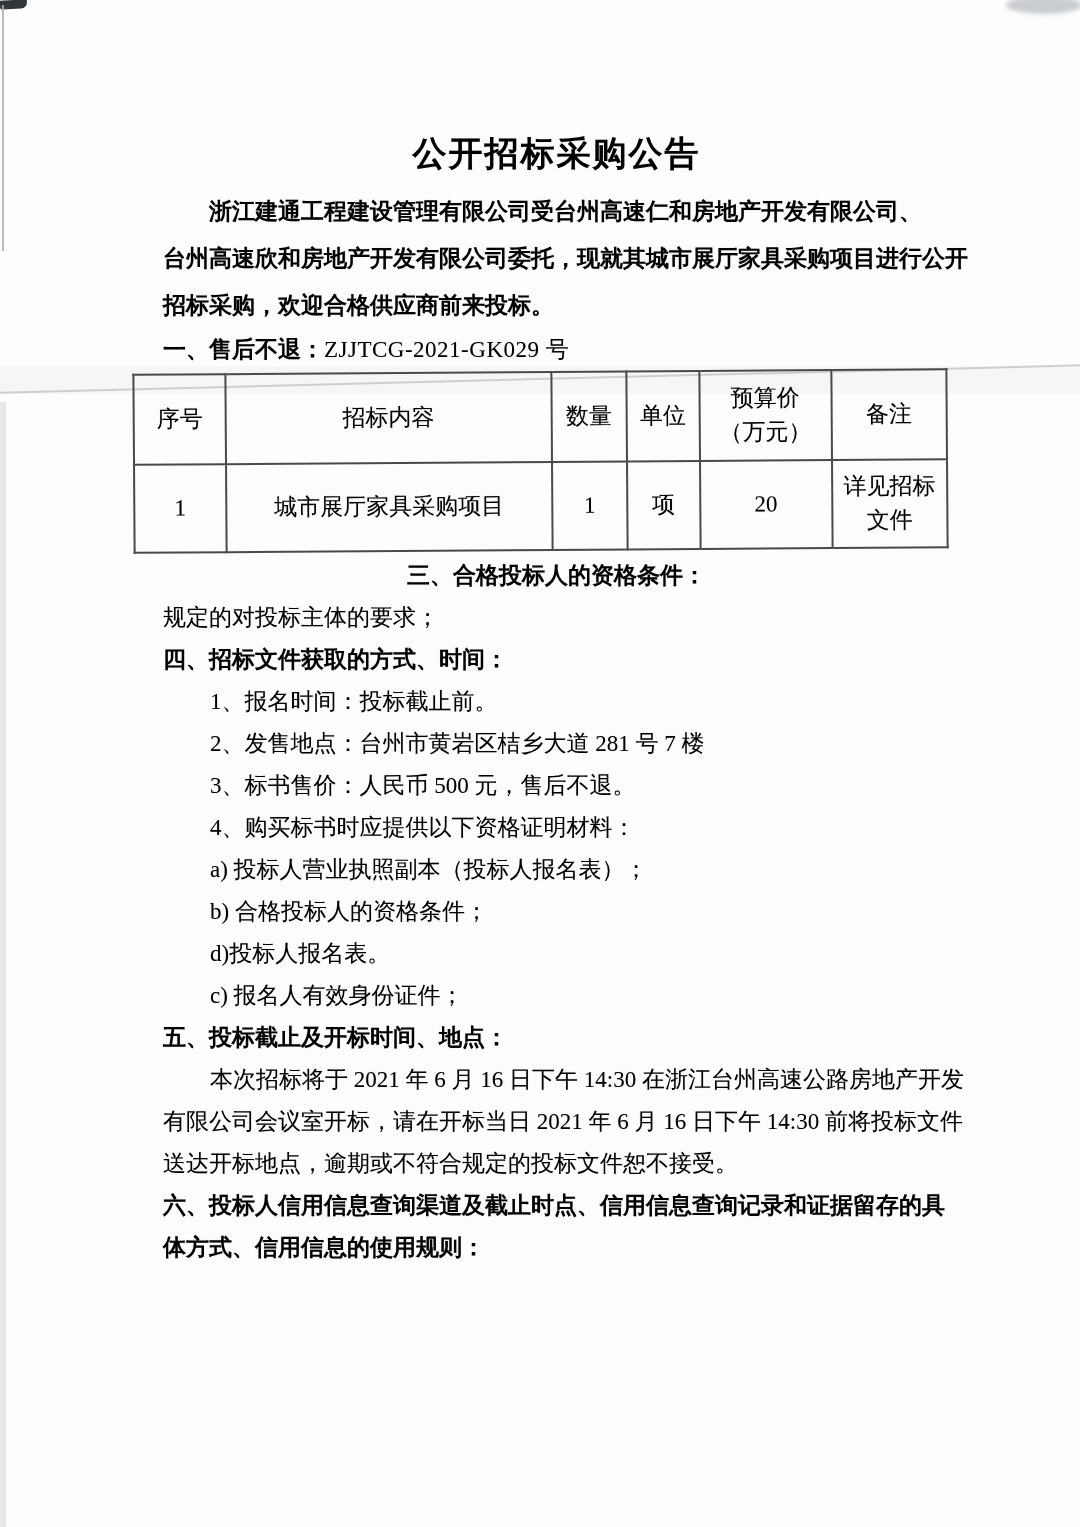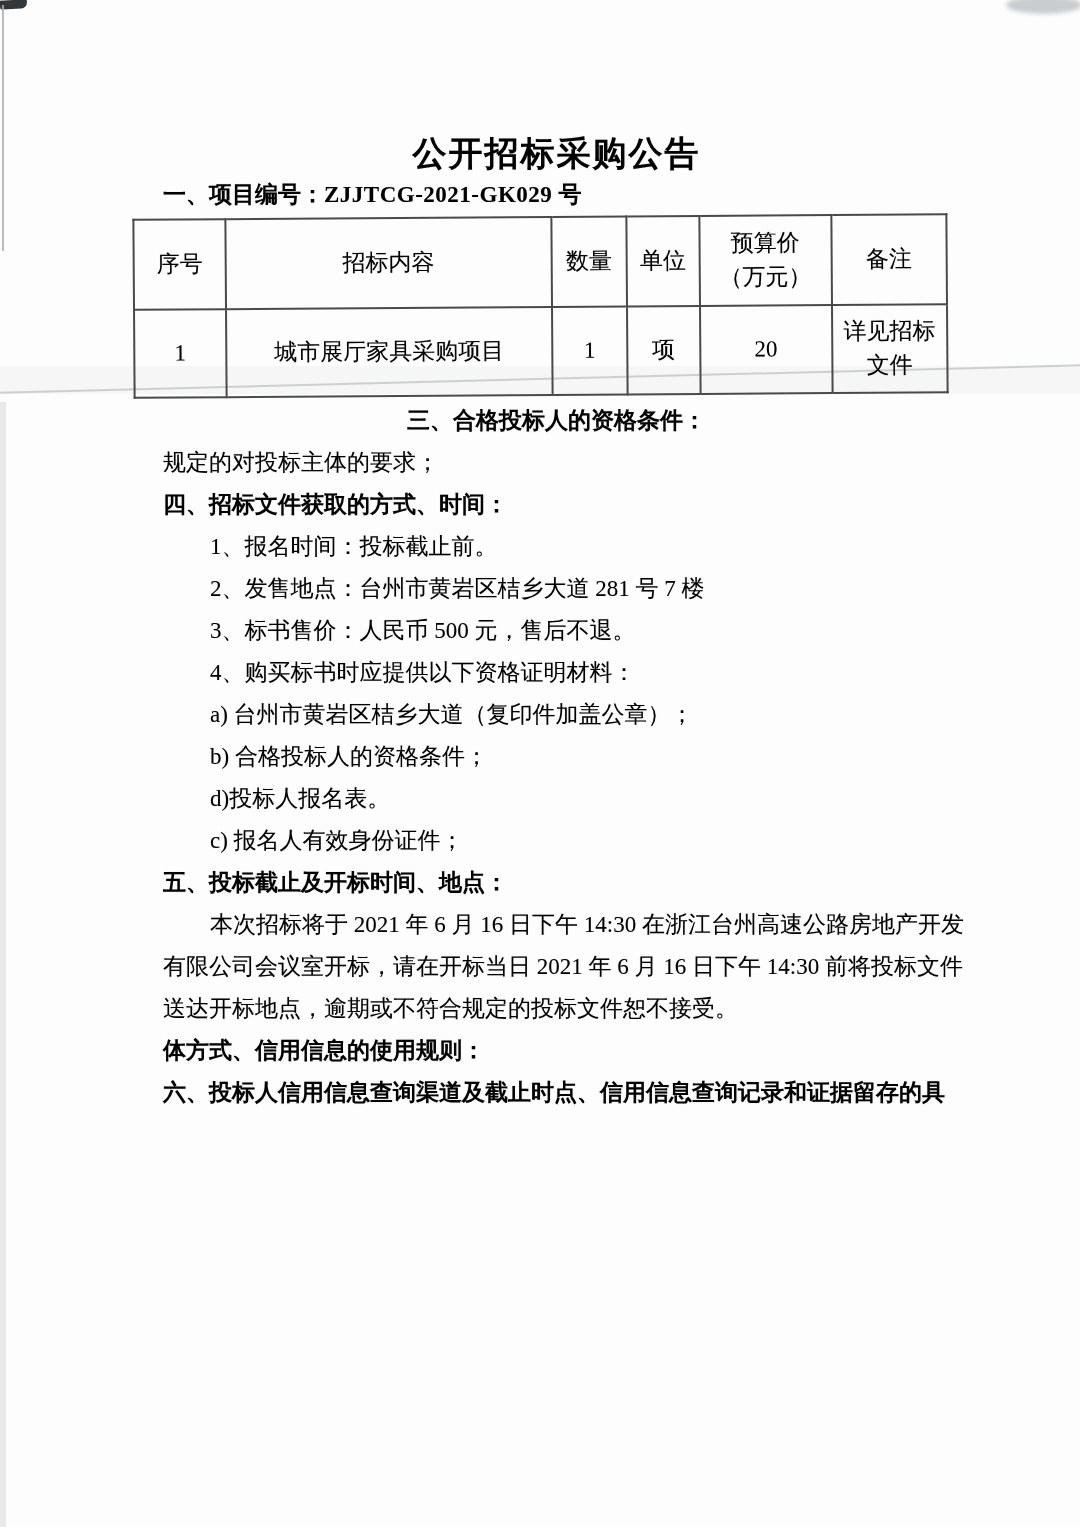--- a/index.html
+++ b/index.html
@@ -34,21 +34,21 @@
     font-weight:bold;text-align:center;
     letter-spacing:2px;white-space:nowrap;
   }
   .para{margin:0;}
   .intro{margin-top:14px;font-weight:bold;line-height:47px;}
   .ln{white-space:nowrap;}
   .indent-2em{text-indent:46px;}
   .heading{font-weight:bold;white-space:nowrap;}
   .item-sm{padding-left:26px;white-space:nowrap;}
   .item{padding-left:47px;white-space:nowrap;}
-  .code{font-weight:bold;letter-spacing:.5px;text-align:center;}
+  .code{font-weight:normal;letter-spacing:.5px;text-align:center;}
   
   .tbl{
     border-collapse:collapse;
     table-layout:fixed;
     width:815px;
     margin-left:-30px;
     transform:rotate(-0.4deg);
     font-size:23px;
     text-shadow:0 0 1px rgba(40,40,40,.28);
   }
@@ -73,22 +73,27 @@
   <div class="artifact smudge-tr"></div>
   <div class="artifact edge-line-left"></div>
   <div class="artifact seam-band"></div>
   <div class="artifact seam-line"></div>
   <div class="artifact edge-strip-left"></div>
 
   <div class="content">
 
     <h1 class="title">公开招标采购公告</h1>
 
+    <div class="para intro">
+      <div class="ln indent-2em">浙江建通工程建设管理有限公司受台州高速仁和房地产开发有限公司、</div>
+      <div class="ln">台州高速欣和房地产开发有限公司委托，现就其城市展厅家具采购项目进行公开</div>
+      <div class="ln">招标采购，欢迎合格供应商前来投标。</div>
+    </div>
 
-    <div class="para heading"><span>一、项目编号：</span><span class="code">ZJJTCG-2021-GK029 号</span></div>
+    <div class="para heading"><span>一、售后不退：</span><span class="code">ZJJTCG-2021-GK029 号</span></div>
 
 
     <table class="tbl">
       <colgroup>
         <col style="width:11.3%">
           <col style="width:40.1%">
           <col style="width:9.2%">
         <col style="width:9.0%">
           <col style="width:16.2%">
           <col style="width:14.2%">
@@ -120,31 +125,31 @@
 
     <div class="para">
       <div class="ln">规定的对投标主体的要求；</div>
     </div>
 
     <div class="para heading">四、招标文件获取的方式、时间：</div>
     <div class="para item">1、报名时间：投标截止前。</div>
     <div class="para item">2、发售地点：台州市黄岩区桔乡大道 281 号 7 楼</div>
     <div class="para item">3、标书售价：人民币 500 元，售后不退。</div>
     <div class="para item">4、购买标书时应提供以下资格证明材料：</div>
-    <div class="para item">a) 台州市黄岩区桔乡大道（复印件加盖公章）；</div>
+    <div class="para item">a) 投标人营业执照副本（投标人报名表）；</div>
     <div class="para item">b) 合格投标人的资格条件；</div>
     <div class="para item">d)投标人报名表。</div>
     <div class="para item">c) 报名人有效身份证件；</div>
 
     <div class="para heading">五、投标截止及开标时间、地点：</div>
     <div class="para">
       <div class="ln item">本次招标将于 2021 年 6 月 16 日下午 14:30 在浙江台州高速公路房地产开发</div>
       <div class="ln">有限公司会议室开标，请在开标当日 2021 年 6 月 16 日下午 14:30 前将投标文件</div>
       <div class="ln">送达开标地点，逾期或不符合规定的投标文件恕不接受。</div>
     </div>
 
     <div class="para heading">
+      <div class="ln">六、投标人信用信息查询渠道及截止时点、信用信息查询记录和证据留存的具</div>
       <div class="ln">体方式、信用信息的使用规则：</div>
-      <div class="ln">六、投标人信用信息查询渠道及截止时点、信用信息查询记录和证据留存的具</div>
     </div>
 
   </div>
 </div>
 
 </body></html>

